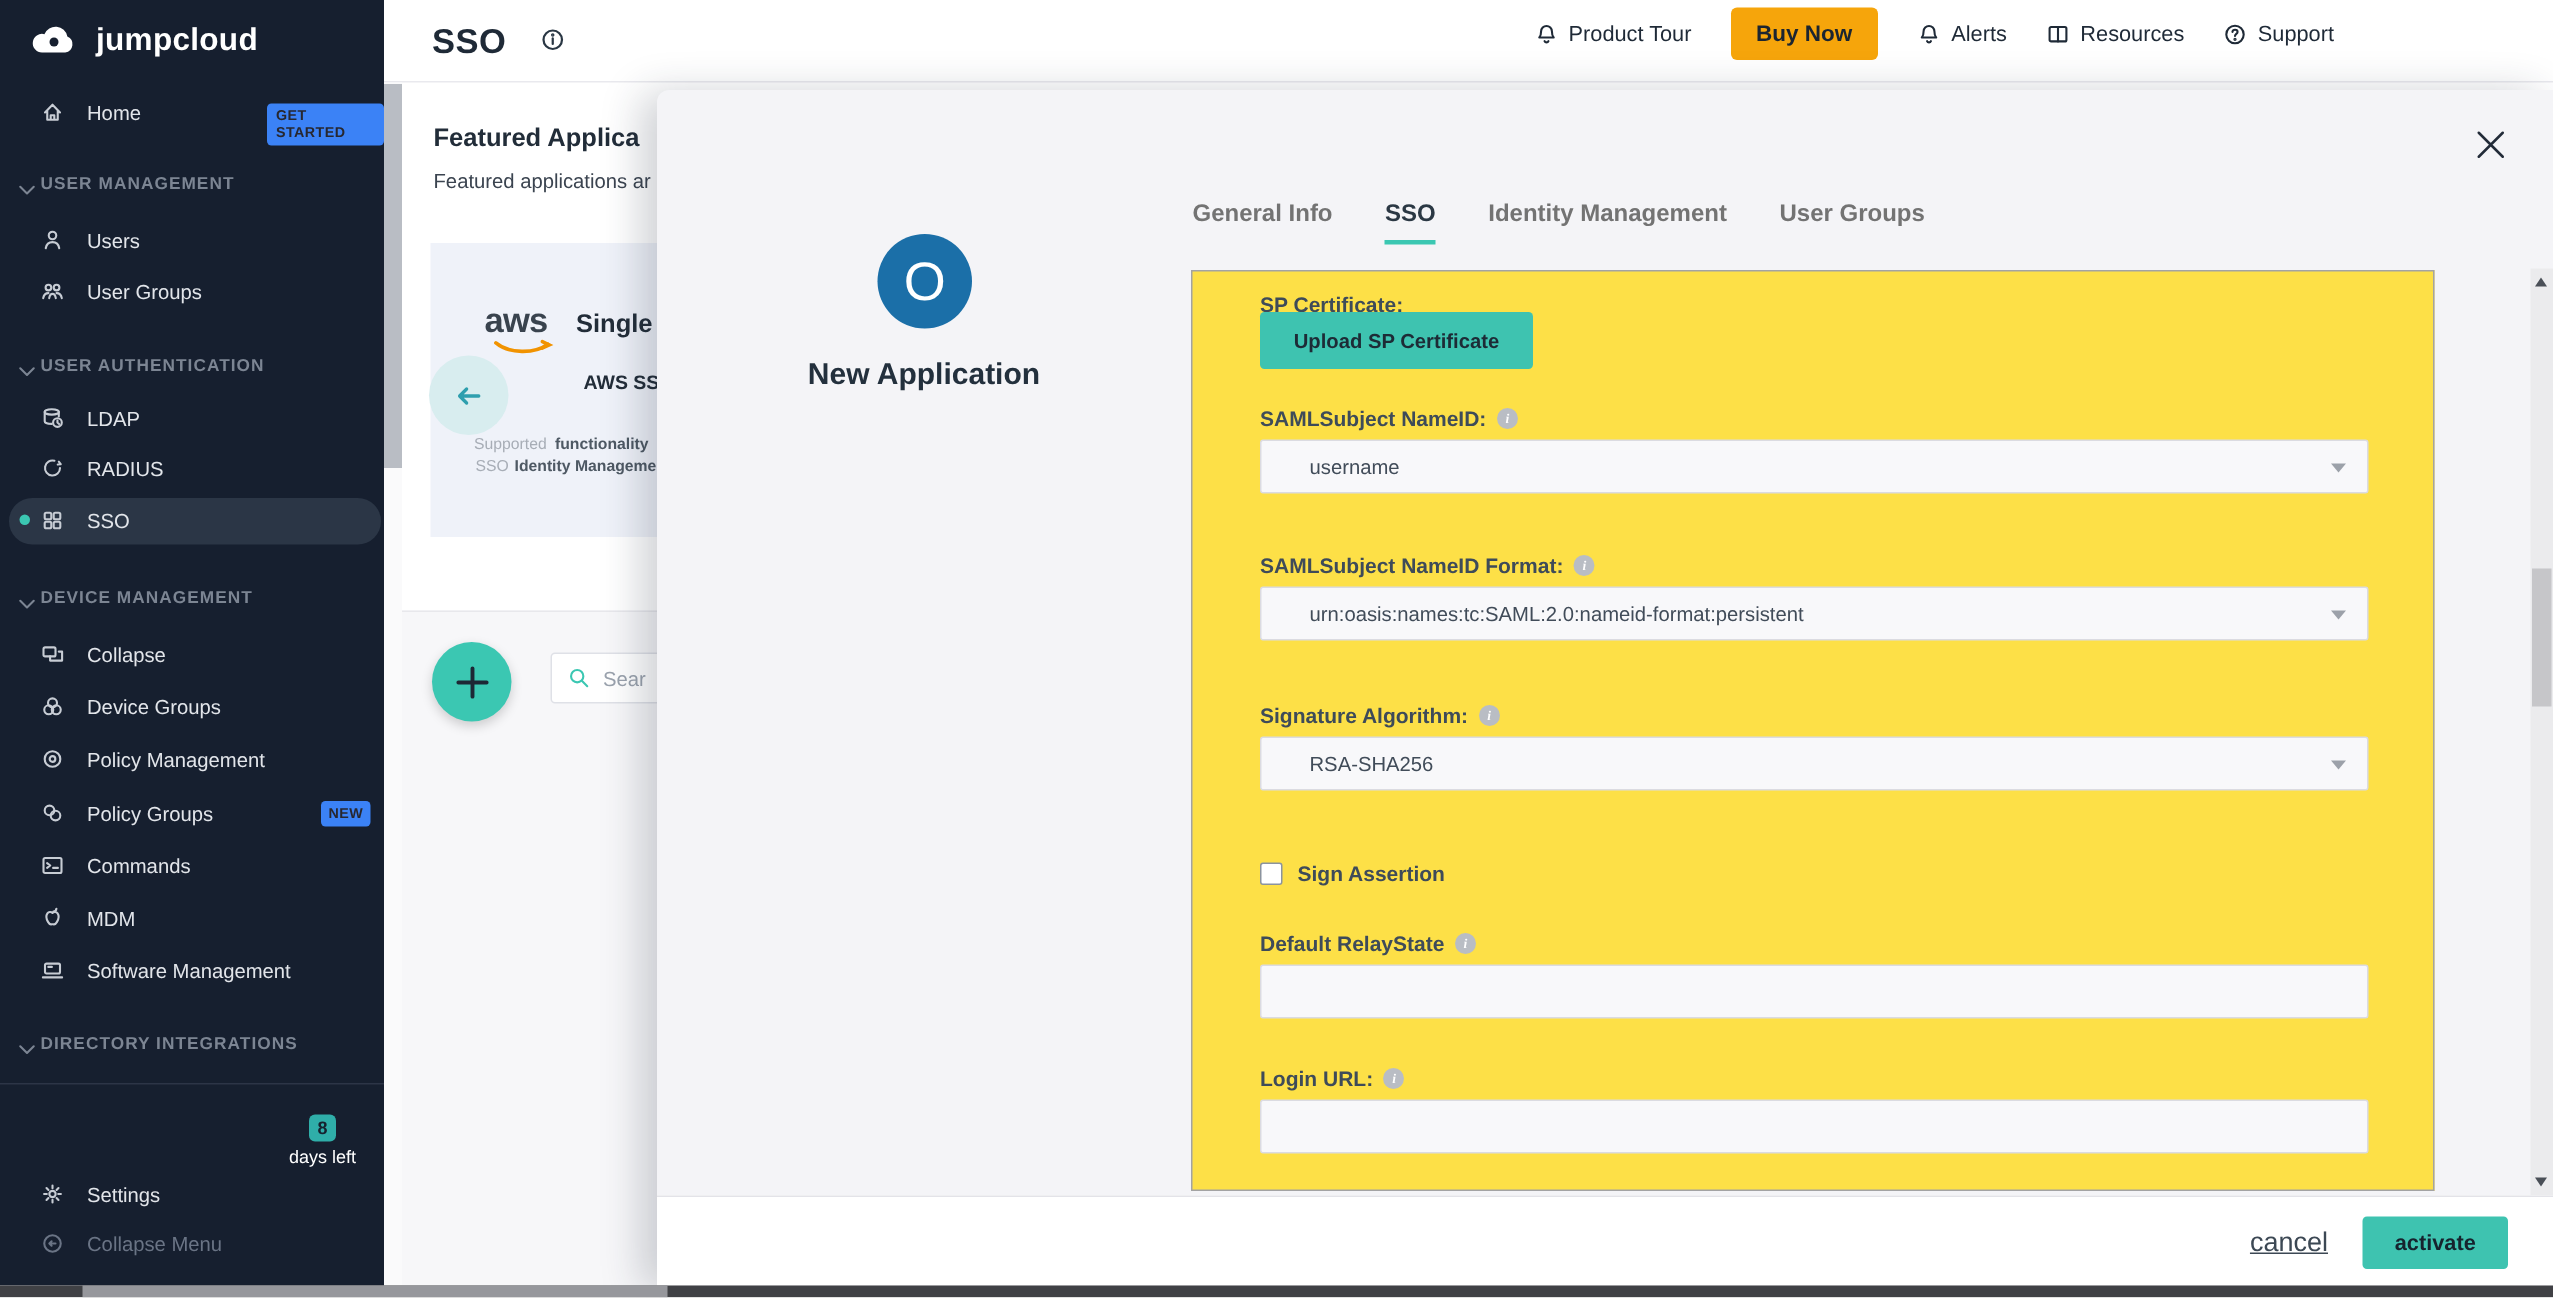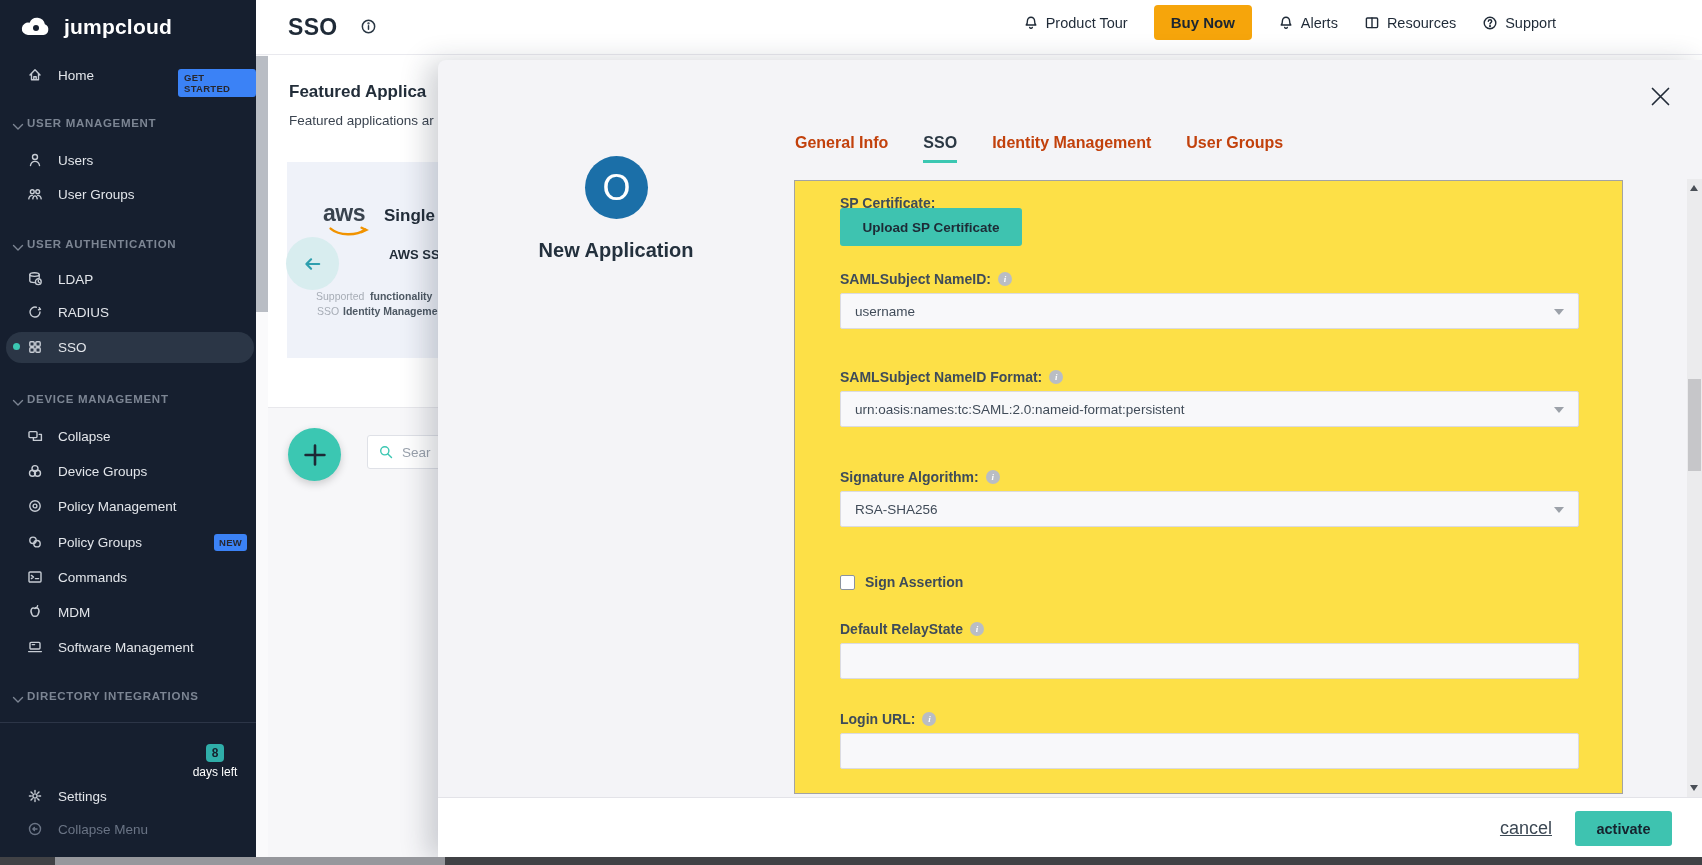--- a/index.html
+++ b/index.html
@@ -61,27 +61,27 @@
   #search-input { border:none; outline:none; font-size:13.5px; color:#3B4450; width:100px; font-family:inherit; background:transparent; }
   #search-input::placeholder { color:#9AA2AD; }
 
   
   #modal { left:438px; top:60px; width:1264px; height:797px; background:#F4F4F7; z-index:10; box-shadow:-10px 2px 28px rgba(30,40,60,.22); border-top-left-radius:8px; }
   #modal-close { position:absolute; right:31px; top:26px; width:21px; height:21px; color:#222B38; cursor:pointer; }
   #modal-close svg { width:21px; height:21px; stroke-width:1.7; }
   #app-logo { position:absolute; left:147px; top:96px; width:63px; height:63px; border-radius:50%; background:#1B6FA8; color:#fff; display:flex; align-items:center; justify-content:center; font-size:36px; font-weight:300; }
   #modal-title { position:absolute; left:0; top:179px; width:356px; text-align:center; font-size:20px; font-weight:bold; color:#23303D; }
   #tabs { position:absolute; left:357px; top:74px; display:flex; gap:35px; }
-  .tab { font-size:16px; font-weight:bold; color:#c2410c; padding-bottom:8px; cursor:pointer; white-space:nowrap; }
+  .tab { font-size:16px; font-weight:bold; color:#737373; padding-bottom:8px; cursor:pointer; white-space:nowrap; }
   .tab.active { color:#2B3844; border-bottom:3px solid #3BC7B2; }
 
   #panel { position:absolute; left:356px; top:120px; width:829px; height:614px; background:#fde047; border:1px solid #a3a3a3; }
   .f-label { position:absolute; left:45px; font-size:14px; font-weight:bold; color:#3E4B59; display:flex; align-items:center; gap:7px; white-space:nowrap; }
   .info-dot { display:inline-flex; align-items:center; justify-content:center; width:14px; height:14px; border-radius:50%; background:#B9BDC4; color:#fff; font-size:9px; font-style:italic; font-weight:bold; font-family:"Liberation Serif", serif; }
-  .f-select, .f-input { position:absolute; left:45px; width:739px; height:36px; background:#F8F8FA; border:1px solid #DBDBE1; border-radius:2px; font-size:13.5px; color:#414C59; display:flex; align-items:center; padding:0 14px; cursor:pointer; }
+  .f-select, .f-input { position:absolute; left:45px; width:739px; height:36px; background:#F8F8FA; border:1px solid #DBDBE1; border-radius:2px; font-size:13.5px; color:#414C59; display:flex; align-items:center; padding:0 32px; cursor:pointer; }
   .caret { position:absolute; right:14px; top:15px; width:0; height:0; border-left:5px solid transparent; border-right:5px solid transparent; border-top:6px solid #9CA1A9; }
   #upload-btn { position:absolute; left:45px; top:27px; width:182px; height:38px; background:#3EC3B0; color:#1D2B36; font-weight:bold; font-size:13.5px; border:none; border-radius:3px; cursor:pointer; font-family:inherit; }
   #checkbox-row { position:absolute; left:45px; top:393px; display:flex; align-items:center; gap:10px; }
   #sign-box { width:15px; height:15px; border:1.5px solid #8B939E; border-radius:2px; background:#fff; cursor:pointer; }
   #checkbox-row .cb-lbl { font-size:14px; font-weight:bold; color:#3E4B59; }
 
   #modal-footer { position:absolute; left:0; bottom:0; width:1264px; height:60px; background:#fff; border-top:1px solid #E3E3E8; }
   #cancel-link { position:absolute; right:150px; top:20px; font-size:18px; color:#3C4854; text-decoration:underline; cursor:pointer; }
   #activate-btn { position:absolute; right:30px; top:13px; width:97px; height:35px; background:#3EC3B0; color:#16232E; font-weight:bold; font-size:14.5px; border:none; border-radius:3px; cursor:pointer; font-family:inherit; }
 

